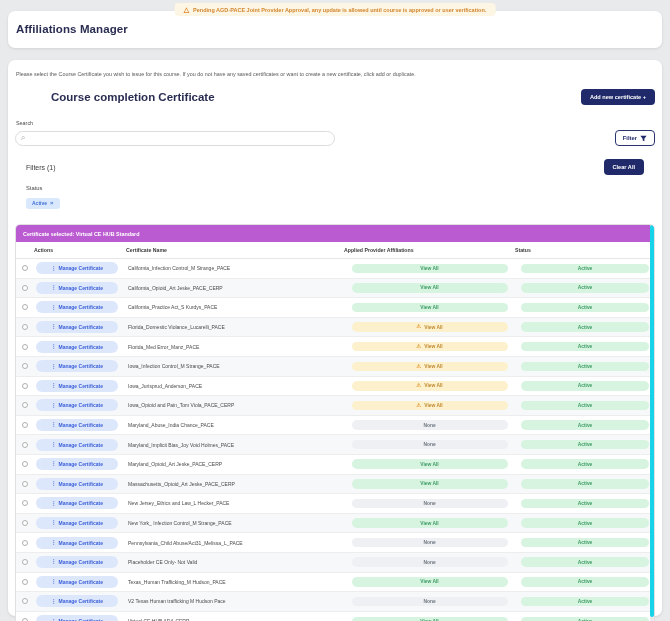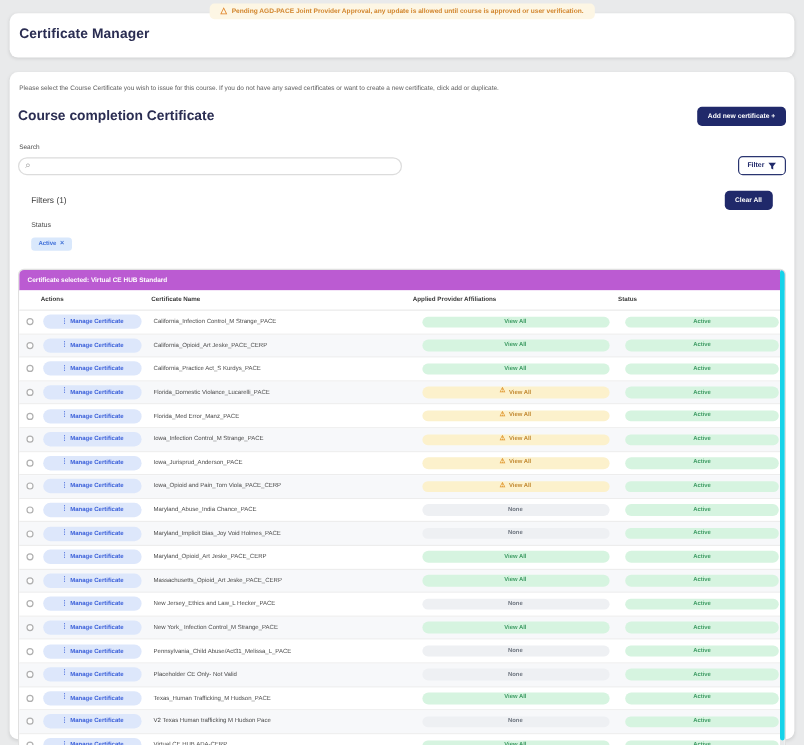--- a/index.html
+++ b/index.html
@@ -21,21 +21,21 @@
   }
   .warn-tri { color:#e0862c; font-size:7px; line-height:1; }
   .card {
     background:#fff; border-radius:7px; margin:0 8px;
     box-shadow:0 1px 3px rgba(0,0,0,0.10);
   }
   .card-header { margin-top:11px; padding:12px 8px 13px; }
   .page-title { font-size:11.5px; font-weight:bold; color:#2a2d52; letter-spacing:0.1px; }
   .card-main { margin-top:12px; padding:11px 7px 6px; height:556px; position:relative; }
   .intro { font-size:5.4px; color:#5a5a5a; padding-left:1px; }
-  .section-row { display:flex; justify-content:space-between; align-items:center; margin-top:12px; }
+  .section-row { display:flex; justify-content:space-between; align-items:center; margin-top:12px;margin-left:36px; }
   .section-title { font-size:11.5px; font-weight:bold; color:#2a2d52; }
   .btn-navy {
     background:#20296a; color:#fff; border:none; border-radius:4px;
     font-size:5.6px; font-weight:bold; padding:5px 9px;
     font-family:"Liberation Sans", sans-serif; cursor:pointer;
   }
   .search-label { font-size:5.4px; color:#4a4a4a; margin-top:15px; padding-left:1px; }
   .search-row { display:flex; justify-content:space-between; align-items:center; margin-top:4px; }
   .search-box {
     width:320px; height:15px; border:1px solid #dcdcdc; border-radius:8px;
@@ -115,21 +115,21 @@
 </style>
 </head>
 <body>
 
 <div class="warn-banner">
   <span class="warn-tri">△</span>
   <span>Pending AGD-PACE Joint Provider Approval, any update is allowed until course is approved or user verification.</span>
 </div>
 
 <div class="card card-header">
-  <div class="page-title">Certificate Manager</div>
+  <div class="page-title">Affiliations Manager</div>
 </div>
 
 <div class="card card-main">
   <div class="intro">Please select the Course Certificate you wish to issue for this course. If you do not have any saved certificates or want to create a new certificate, click add or duplicate.</div>
 
   <div class="section-row">
     <div class="section-title">Course completion Certificate</div>
     <button class="btn-navy">Add new certificate +</button>
   </div>
 

